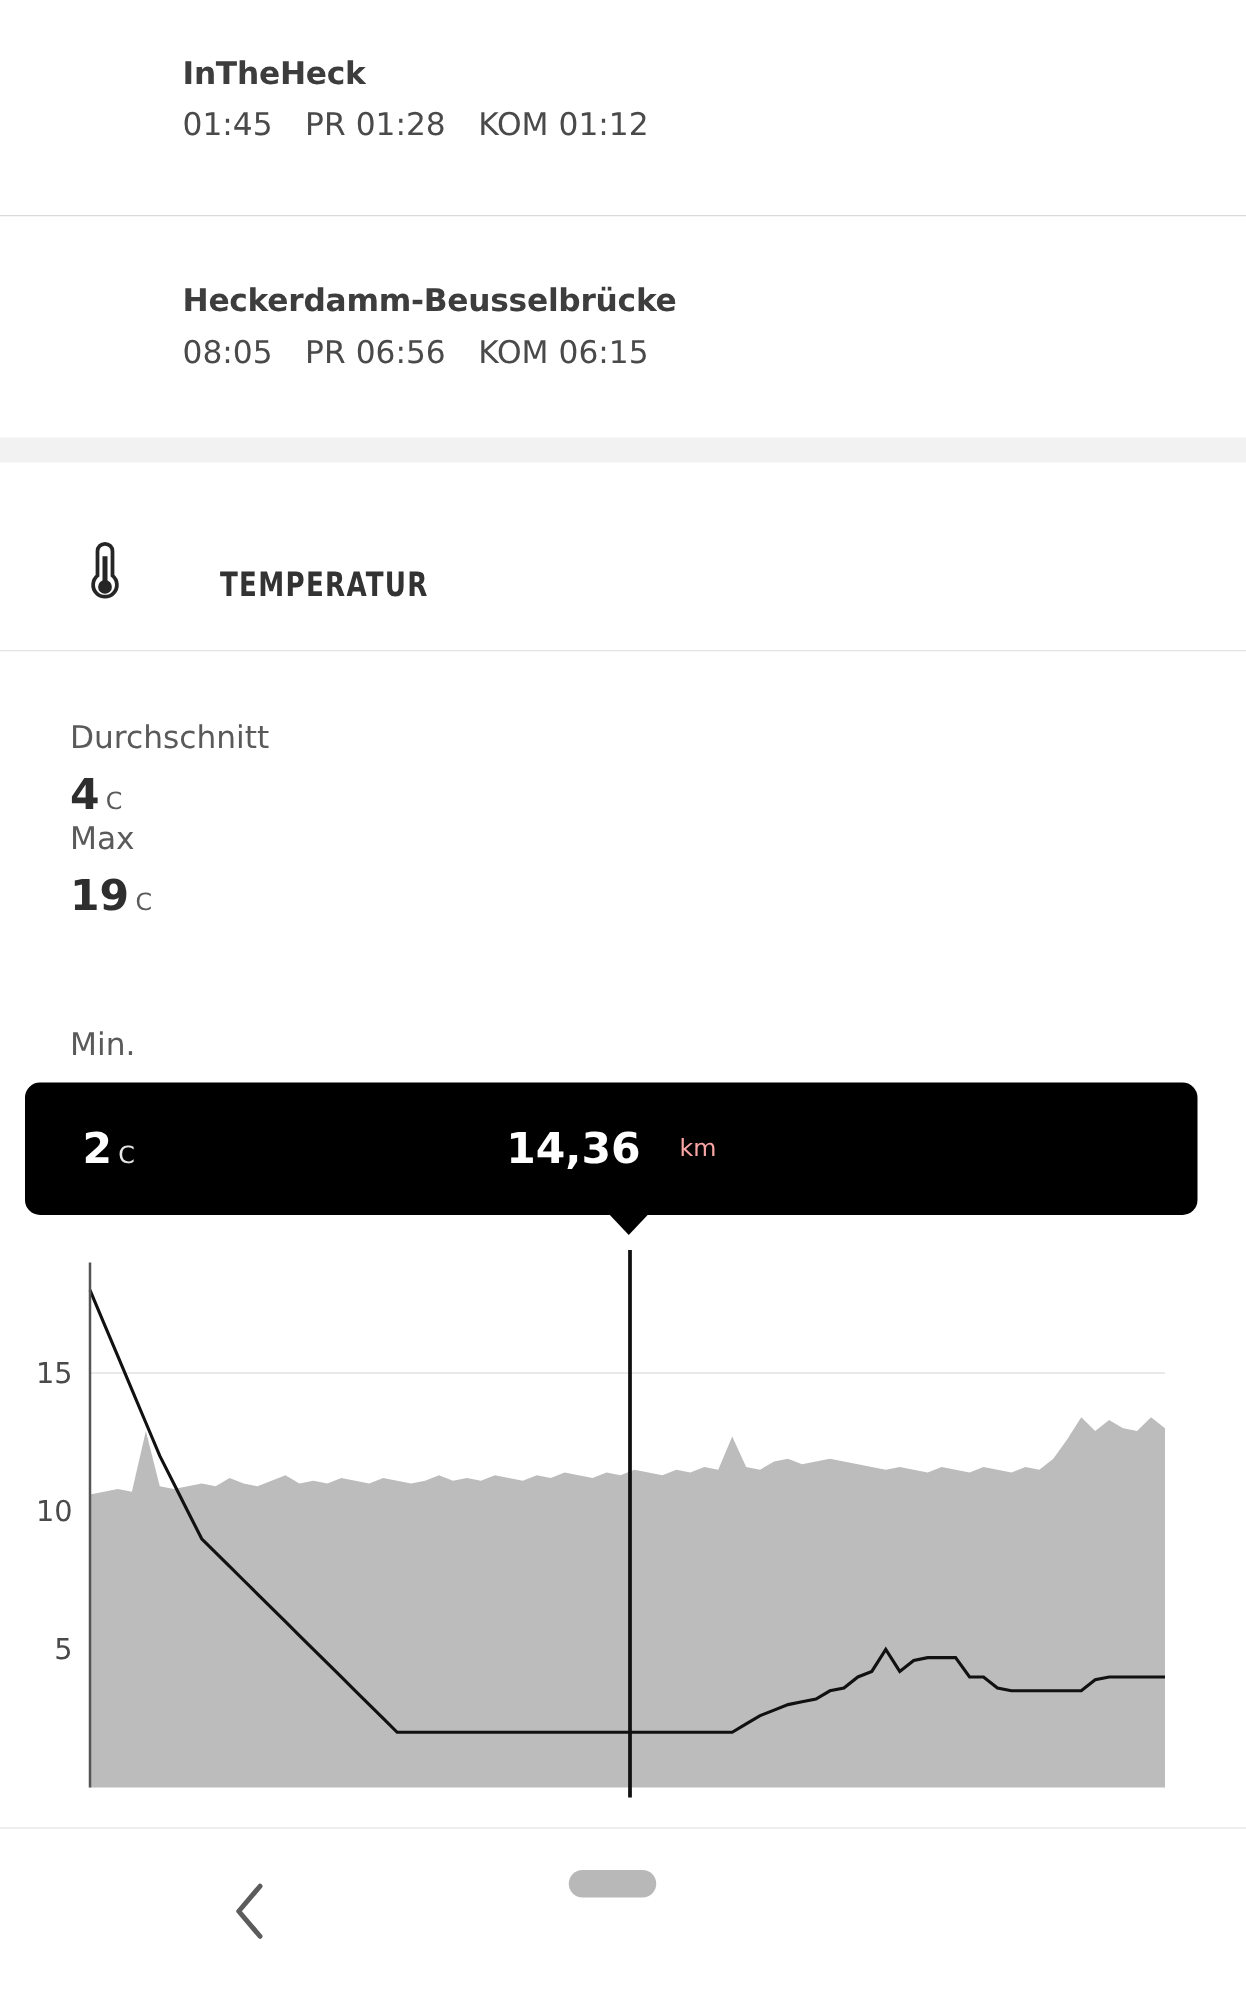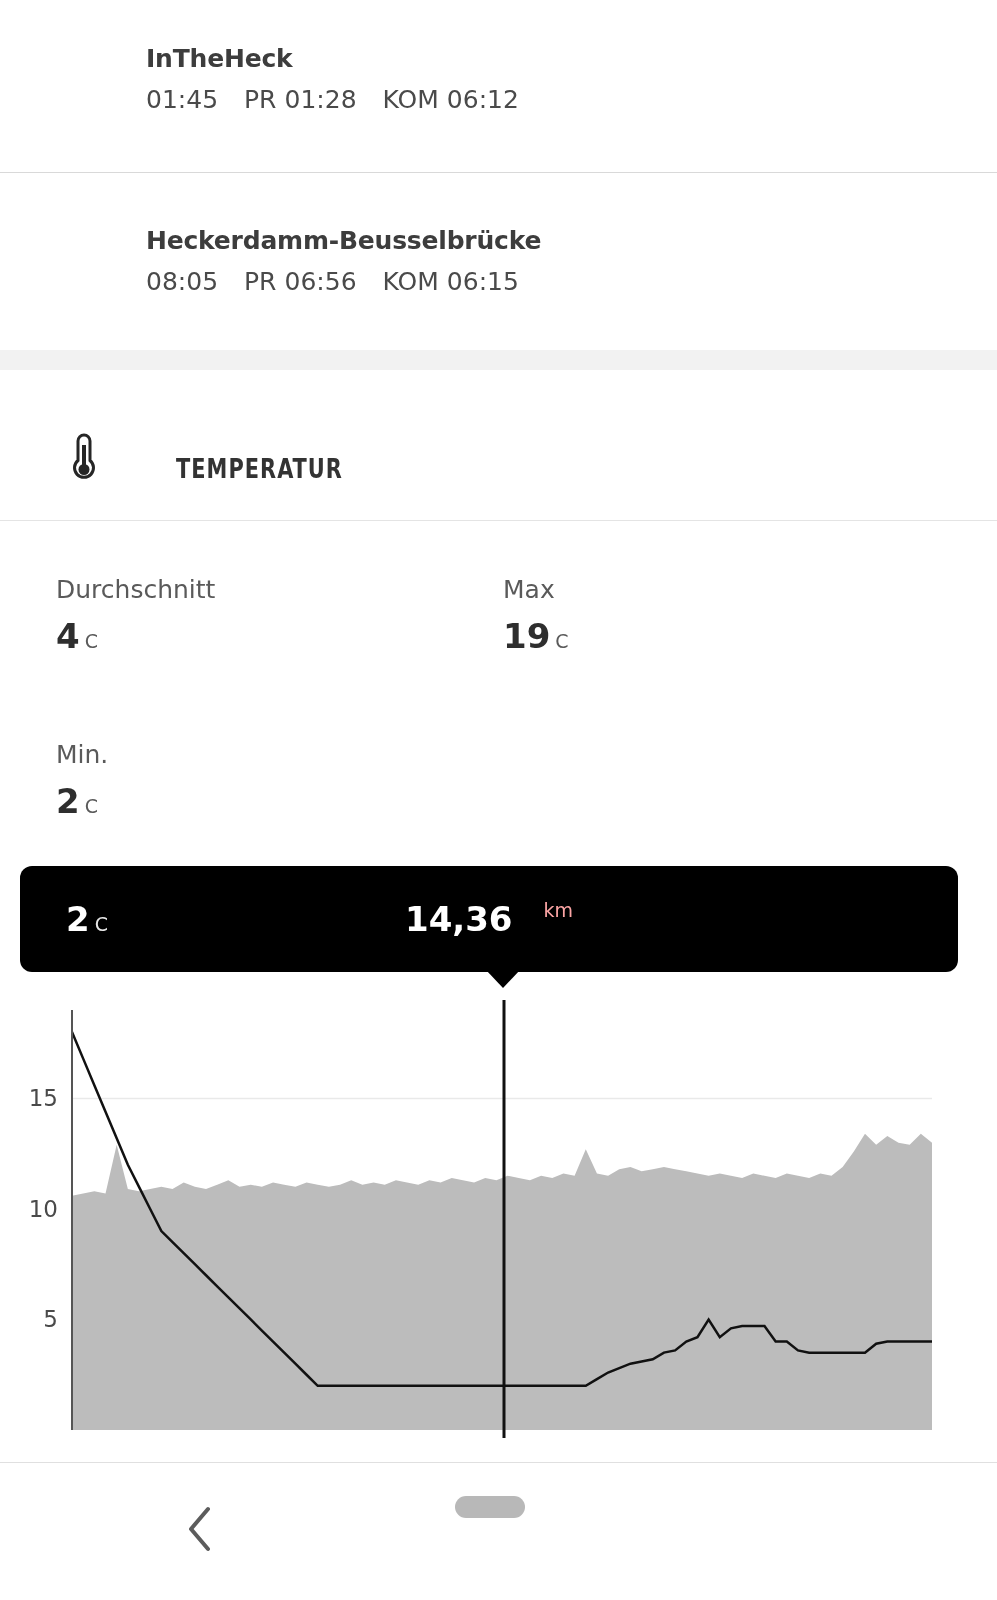--- a/index.html
+++ b/index.html
@@ -96,21 +96,21 @@
     transform-origin: left center;
   }
 
   
   .stats {
     position: absolute;
     top: 575px;
     left: 56px;
     width: 900px;
   }
-  .stat-row { display: flex; }
+  .stat-row { display: flex; flex-direction: column; }
   .stat-cell { width: 447px; }
   .stat-label {
     font-size: 25px;
     color: #5a5a5a;
     margin-bottom: 12px;
   }
   .stat-value {
     font-size: 34px;
     font-weight: bold;
     color: #2e2e2e;
@@ -152,21 +152,21 @@
     color: #e6e6e6;
   }
   .tooltip-dist {
     position: absolute;
     left: 50%;
     transform: translateX(-50%);
     color: #ffffff;
     font-size: 34px;
     font-weight: bold;
     display: flex;
-    align-items: flex-start;
+    align-items: center;
     gap: 26px;
   }
   .tooltip-dist .u {
     font-size: 19px;
     font-weight: normal;
     margin-left: 5px;
     color: #fca5a5;
   }
   .tooltip-arrow {
     position: absolute;
@@ -239,21 +239,21 @@
   <div class="segment seg1">
     <div class="segment-title">InTheHeck</div>
     <div class="segment-stats">
       <span class="time">01:45</span>
       <span class="pr-group">
         <span class="pr-label">PR</span>
         <span>01:28</span>
       </span>
       <span class="kom-group">
         <span class="kom-label">KOM</span>
-        <span>06:12</span>
+        <span>01:12</span>
       </span>
     </div>
   </div>
 
   <div class="divider-full" style="top:172px;"></div>
 
   <div class="segment seg2">
     <div class="segment-title">Heckerdamm-Beusselbrücke</div>
     <div class="segment-stats">
       <span class="time">08:05</span>

